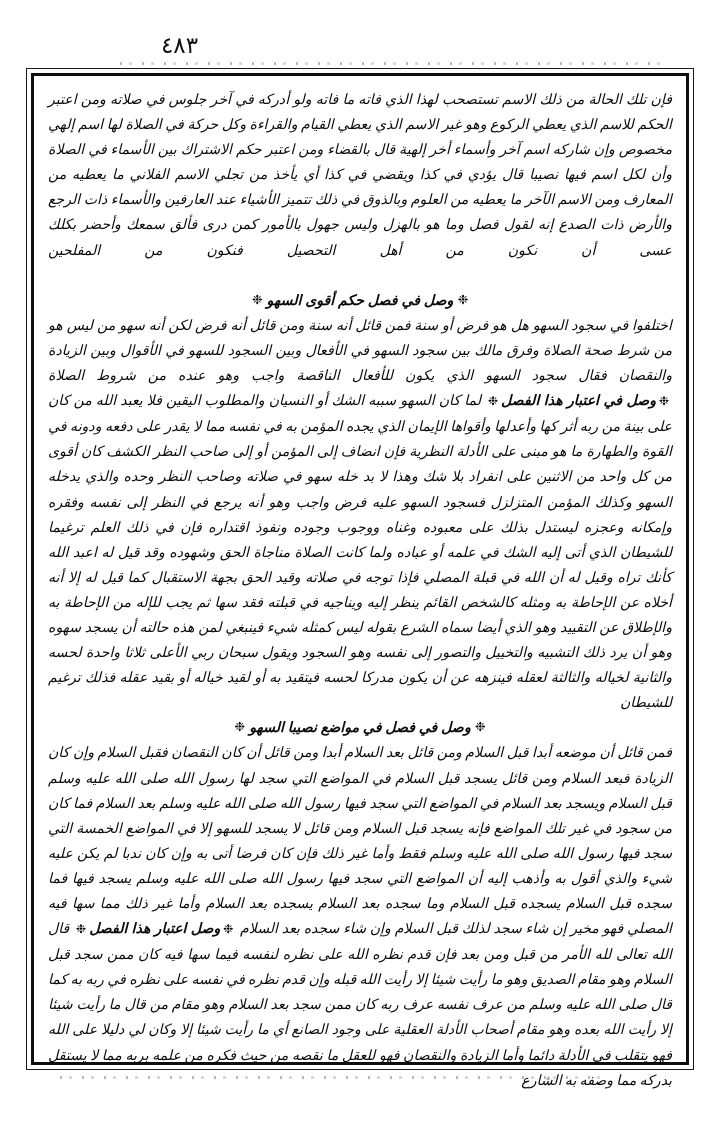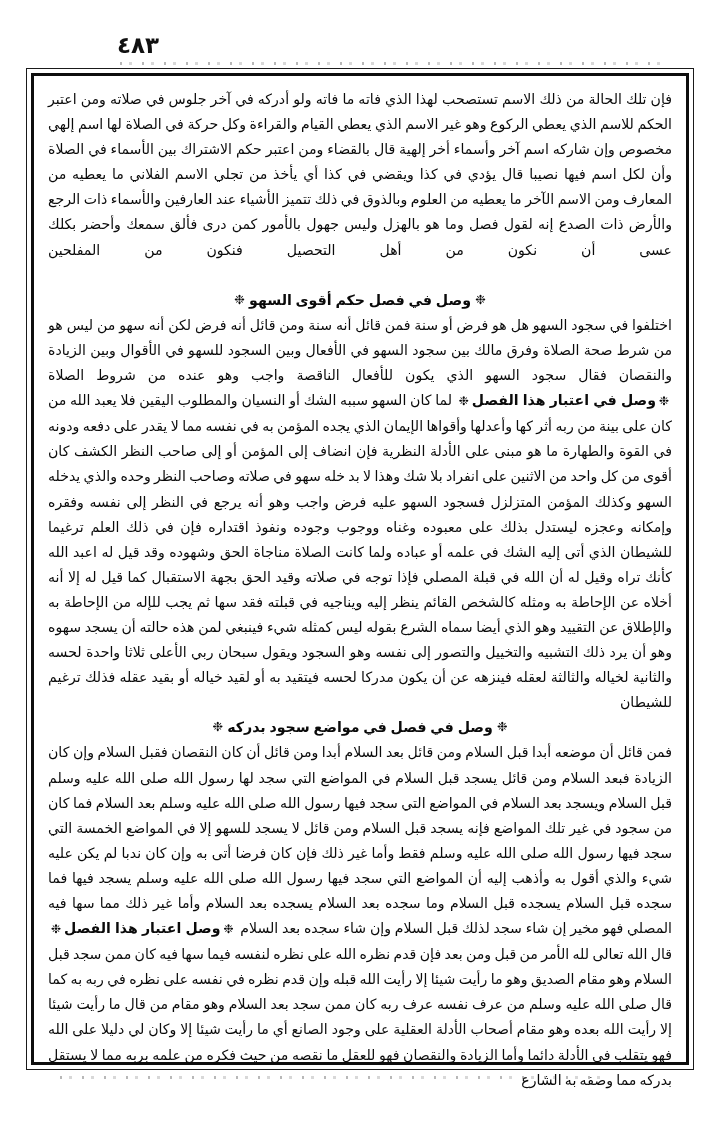--- a/index.html
+++ b/index.html
@@ -22,25 +22,25 @@
   }
 
   
   .folio {
     position: absolute;
     top: 34px;
     left: 78px;
     width: 120px;
     font-family: "DejaVu Sans", "Liberation Sans", sans-serif;
     font-size: 23px;
-    font-weight: 700;
+    font-weight: 400;
     color: #101010;
     letter-spacing: 0.5px;
     direction: rtl;
-    text-align: center;
+    text-align: right;
     line-height: 1;
   }
 
   
   .frame-outer {
     position: absolute;
     left: 26px;
     top: 68px;
     width: 668px;
     height: 1002px;
@@ -49,20 +49,21 @@
     background: #ffffff;
   }
   .frame-inner {
     position: absolute;
     left: 4px;
     top: 4px;
     right: 4px;
     bottom: 4px;
     border: 3.5px solid #0d0d0d;
     box-sizing: border-box;
+    font-style: italic;
   }
 
   
   .textblock {
     position: absolute;
     left: 14px;
     top: 11px;
     right: 14px;
     bottom: 11px;
     box-sizing: border-box;
@@ -160,21 +161,21 @@
 
         <div class="spacer-line"></div>
 
         <p class="section-head">
           <span class="deco">❉</span><span class="head-text">وصل في فصل حكم أقوى السهو</span><span class="deco">❉</span>
         </p>
 
         <p class="para"><span>اختلفوا في سجود السهو هل هو فرض أو سنة فمن قائل أنه سنة ومن قائل أنه فرض لكن أنه سهو من ليس هو من شرط صحة الصلاة وفرق مالك بين سجود السهو في الأفعال وبين السجود للسهو في الأقوال وبين الزيادة والنقصان فقال سجود السهو الذي يكون للأفعال الناقصة واجب وهو عنده من شروط الصلاة</span> <span class="inline-head"><span class="deco">❉</span><span>وصل في اعتبار هذا الفصل</span><span class="deco">❉</span></span> <span>لما كان السهو سببه الشك أو النسيان والمطلوب اليقين فلا يعبد الله من كان على بينة من ربه أثر كها وأعدلها وأقواها الإيمان الذي يجده المؤمن به في نفسه مما لا يقدر على دفعه ودونه في القوة والطهارة ما هو مبنى على الأدلة النظرية فإن انضاف إلى المؤمن أو إلى صاحب النظر الكشف كان أقوى من كل واحد من الاثنين على انفراد بلا شك وهذا لا بد خله سهو في صلاته وصاحب النظر وحده والذي يدخله السهو وكذلك المؤمن المتزلزل فسجود السهو عليه فرض واجب وهو أنه يرجع في النظر إلى نفسه وفقره وإمكانه وعجزه ليستدل بذلك على معبوده وغناه ووجوب وجوده ونفوذ اقتداره فإن في ذلك العلم ترغيما للشيطان الذي أتى إليه الشك في علمه أو عباده ولما كانت الصلاة مناجاة الحق وشهوده وقد قيل له اعبد الله كأنك تراه وقيل له أن الله في قبلة المصلي فإذا توجه في صلاته وقيد الحق بجهة الاستقبال كما قيل له إلا أنه أخلاه عن الإحاطة به ومثله كالشخص القائم ينظر إليه ويناجيه في قبلته فقد سها ثم يجب للإله من الإحاطة به والإطلاق عن التقييد وهو الذي أيضا سماه الشرع بقوله ليس كمثله شيء فينبغي لمن هذه حالته أن يسجد سهوه وهو أن يرد ذلك التشبيه والتخييل والتصور إلى نفسه وهو السجود ويقول سبحان ربي الأعلى ثلاثا واحدة لحسه والثانية لخياله والثالثة لعقله فينزهه عن أن يكون مدركا لحسه فيتقيد به أو لقيد خياله أو بقيد عقله فذلك ترغيم للشيطان</span></p>
 
         <p class="section-head">
-          <span class="deco">❉</span><span class="head-text">وصل في فصل في مواضع سجود بدركه</span><span class="deco">❉</span>
+          <span class="deco">❉</span><span class="head-text">وصل في فصل في مواضع نصيبا السهو</span><span class="deco">❉</span>
         </p>
 
         <p class="para last-free"><span>فمن قائل أن موضعه أبدا قبل السلام ومن قائل بعد السلام أبدا ومن قائل أن كان النقصان فقبل السلام وإن كان الزيادة فبعد السلام ومن قائل يسجد قبل السلام في المواضع التي سجد لها رسول الله صلى الله عليه وسلم قبل السلام ويسجد بعد السلام في المواضع التي سجد فيها رسول الله صلى الله عليه وسلم بعد السلام فما كان من سجود في غير تلك المواضع فإنه يسجد قبل السلام ومن قائل لا يسجد للسهو إلا في المواضع الخمسة التي سجد فيها رسول الله صلى الله عليه وسلم فقط وأما غير ذلك فإن كان فرضا أتى به وإن كان ندبا لم يكن عليه شيء والذي أقول به وأذهب إليه أن المواضع التي سجد فيها رسول الله صلى الله عليه وسلم يسجد فيها فما سجده قبل السلام يسجده قبل السلام وما سجده بعد السلام يسجده بعد السلام وأما غير ذلك مما سها فيه المصلي فهو مخير إن شاء سجد لذلك قبل السلام وإن شاء سجده بعد السلام</span> <span class="inline-head"><span class="deco">❉</span><span>وصل اعتبار هذا الفصل</span><span class="deco">❉</span></span> <span>قال الله تعالى لله الأمر من قبل ومن بعد فإن قدم نظره الله على نظره لنفسه فيما سها فيه كان ممن سجد قبل السلام وهو مقام الصديق وهو ما رأيت شيئا إلا رأيت الله قبله وإن قدم نظره في نفسه على نظره في ربه به كما قال صلى الله عليه وسلم من عرف نفسه عرف ربه كان ممن سجد بعد السلام وهو مقام من قال ما رأيت شيئا إلا رأيت الله بعده وهو مقام أصحاب الأدلة العقلية على وجود الصانع أي ما رأيت شيئا إلا وكان لي دليلا على الله فهو يتقلب في الأدلة دائما وأما الزيادة والنقصان فهو للعقل ما نقصه من حيث فكره من علمه بربه مما لا يستقل بدركه مما وصفه به الشارع</span></p>
 
       </div>
     </div>
   </div>
 
   <div class="speckle bottom"></div>
 

